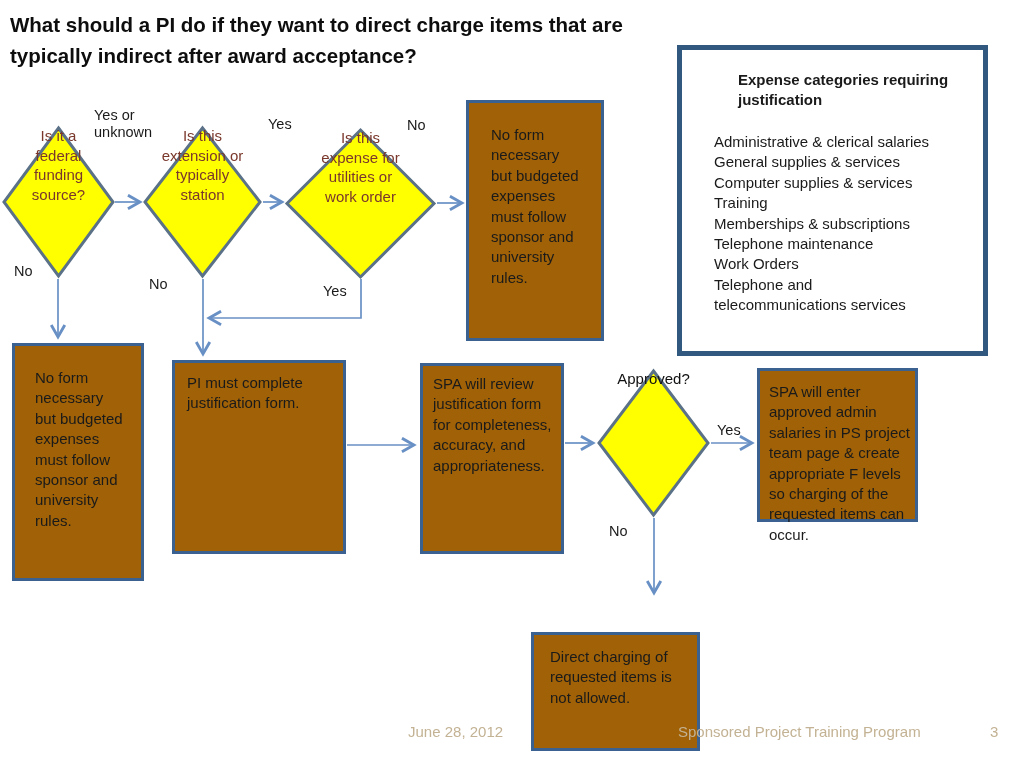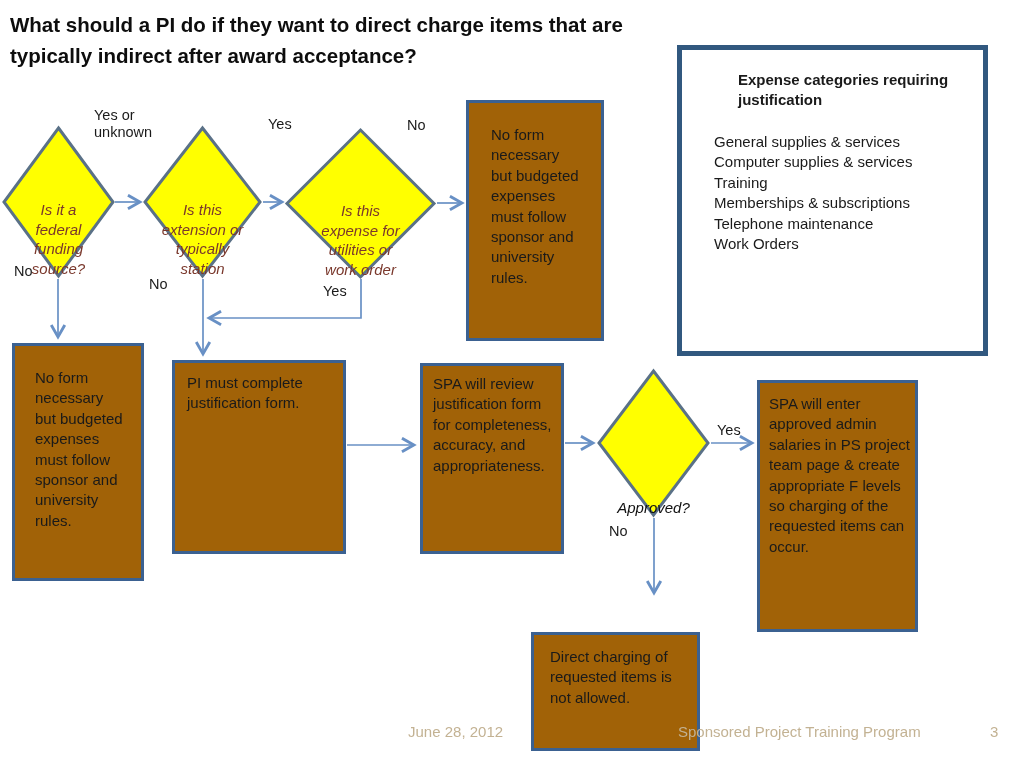--- a/index.html
+++ b/index.html
@@ -21,41 +21,41 @@
   }
   .fbox .inner{position:absolute;}
   .box-no-form-top{left:466px;top:100px;width:138px;height:241px;}
   .box-no-form-top .inner{left:22px;top:22px;width:88px;}
   .box-no-form-left{left:12px;top:343px;width:132px;height:238px;}
   .box-no-form-left .inner{left:20px;top:22px;width:88px;}
   .box-pi{left:172px;top:360px;width:174px;height:194px;}
   .box-pi .inner{left:12px;top:10px;width:148px;}
   .box-spa-review{left:420px;top:363px;width:144px;height:191px;}
   .box-spa-review .inner{left:10px;top:8px;width:126px;}
-  .box-spa-enter{left:757px;top:380px;width:161px;height:252px;}
+  .box-spa-enter{left:757px;top:368px;width:161px;height:154px;}
   .box-spa-enter .inner{left:9px;top:11px;width:144px;}
   .box-not-allowed{left:531px;top:632px;width:169px;height:119px;}
   .box-not-allowed .inner{left:16px;top:12px;width:138px;}
   
   .expense-box{
     position:absolute;left:677px;top:45px;width:311px;height:311px;
     background:#ffffff;border:5px solid #31587f;box-sizing:border-box;
     color:#1a1a1a;font-size:15px;line-height:1.36;
   }
   .expense-title{position:absolute;left:32px;top:20px;width:230px;font-weight:bold;margin-left:24px;}
   .expense-list{position:absolute;left:32px;top:82px;width:262px;}
   .exp-item{white-space:nowrap;}
   .exp-item.wrap{white-space:normal;max-width:215px;}
   
   .diamond{position:absolute;}
   .diamond svg{position:absolute;left:0;top:0;overflow:visible;}
   .dtext{
     position:absolute;left:0;top:0;width:100%;height:100%;
-    display:flex;align-items:flex-end;justify-content:center;text-align:center;
-    font-size:15px;line-height:1.3;color:#7a382c;font-style:italic;
+    display:flex;align-items:flex-start;justify-content:center;text-align:center;
+    font-size:15px;line-height:1.3;color:#7a382c;
   }
   .dtext.black{color:#111111;}
   .d-federal{left:2px;top:126px;width:113px;height:152px;}
   .d-federal .dtext span{width:72px;}
   .d-extension{left:143px;top:126px;width:119px;height:152px;}
   .d-extension .dtext span{width:98px;}
   .d-utilities{left:285px;top:128px;width:151px;height:151px;}
   .d-utilities .dtext span{width:98px;}
   .d-approved{left:597px;top:369px;width:113px;height:148px;}
   .d-approved .dtext span{width:100px;}
@@ -157,26 +157,28 @@
     <div class="inner">SPA will enter approved admin salaries in PS project team page &amp; create appropriate F levels so charging of the requested items can occur.</div>
   </div>
 
   <div class="fbox box-not-allowed">
     <div class="inner">Direct charging of requested items is not allowed.</div>
   </div>
 
   <div class="expense-box">
     <div class="expense-title">Expense categories requiring justification</div>
     <div class="expense-list">
+      <div class="exp-item">Administrative &amp; clerical salaries</div>
       <div class="exp-item">General supplies &amp; services</div>
       <div class="exp-item">Computer supplies &amp; services</div>
       <div class="exp-item">Training</div>
       <div class="exp-item">Memberships &amp; subscriptions</div>
       <div class="exp-item">Telephone maintenance</div>
       <div class="exp-item">Work Orders</div>
+      <div class="exp-item wrap">Telephone and telecommunications services</div>
     </div>
   </div>
 
   <div class="lbl lbl-yes-or-unknown">Yes or unknown</div>
   <div class="lbl lbl-yes-top">Yes</div>
   <div class="lbl lbl-no-top">No</div>
   <div class="lbl lbl-no-d1">No</div>
   <div class="lbl lbl-no-d2">No</div>
   <div class="lbl lbl-yes-d3">Yes</div>
   <div class="lbl lbl-yes-approved">Yes</div>

